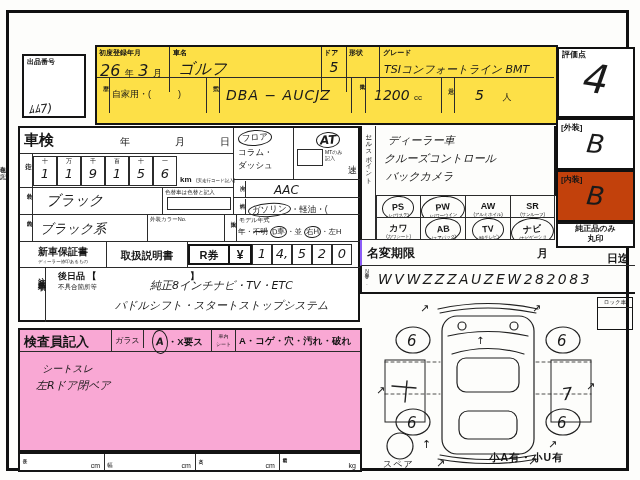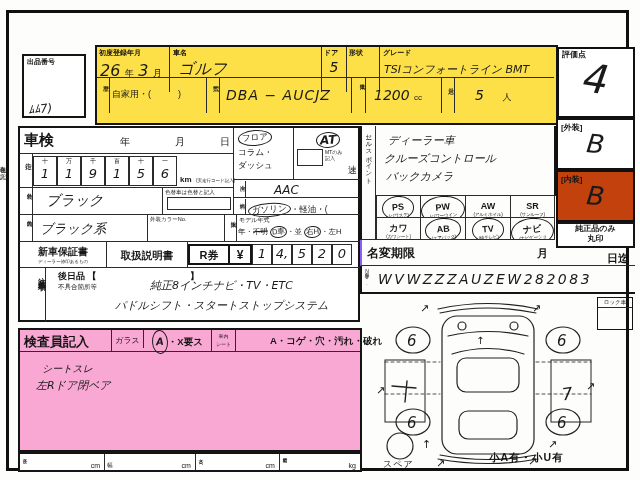--- a/index.html
+++ b/index.html
@@ -266,21 +266,21 @@
   <div class="abs b2" style="left:18px;top:328px;width:344px;height:124px;background:#f9a8d4;">
     <div class="abs brb" style="left:0;top:0;width:340px;height:22px;">
       <div class="abs brr" style="left:0;top:0;width:92px;height:22px;font-size:13px;font-weight:bold;padding:3px 4px;">検査員記入</div>
       <div class="abs brr" style="left:92px;top:0;width:32px;height:18px;font-size:8px;text-align:center;line-height:22px;">ガラス</div>
       <div class="abs brr" style="left:124px;top:0;width:68px;height:22px;font-size:9.5px;font-weight:bold;line-height:22px;text-align:center;">
         <span class="circ hw" style="font-size:10px;">A</span><span>・X要ス</span>
       </div>
       <div class="abs brr" style="left:192px;top:0;width:24px;height:22px;font-size:5px;text-align:center;line-height:1.5;padding-top:3px;">
         <span>車内</span><br><span>シート</span>
       </div>
-      <div class="abs" style="left:216px;top:0;width:124px;height:22px;font-size:9.5px;font-weight:bold;line-height:22px;padding-left:3px;white-space:nowrap;margin-left:31px;">A・コゲ・穴・汚れ・破れ</div>
+      <div class="abs" style="left:216px;top:0;width:124px;height:22px;font-size:9.5px;font-weight:bold;line-height:22px;padding-left:3px;white-space:nowrap;">A・コゲ・穴・汚れ・破れ</div>
     </div>
     <div class="abs" style="left:0;top:22px;width:340px;height:98px;">
       <span class="hw" style="position:absolute;left:22px;top:10px;font-size:10px;">シートスレ</span>
       <span class="hw" style="position:absolute;left:16px;top:26px;font-size:11px;">左Rドア閉ベア</span>
     </div>
   </div>
 
   <div class="abs b2" style="left:18px;top:452px;width:344px;height:20px;background:#fff;display:flex;">
     <div class="brr" style="width:86px;position:relative;box-sizing:border-box;">
       <span class="vt" style="position:absolute;left:2px;top:1px;font-size:5px;">長さ</span>

